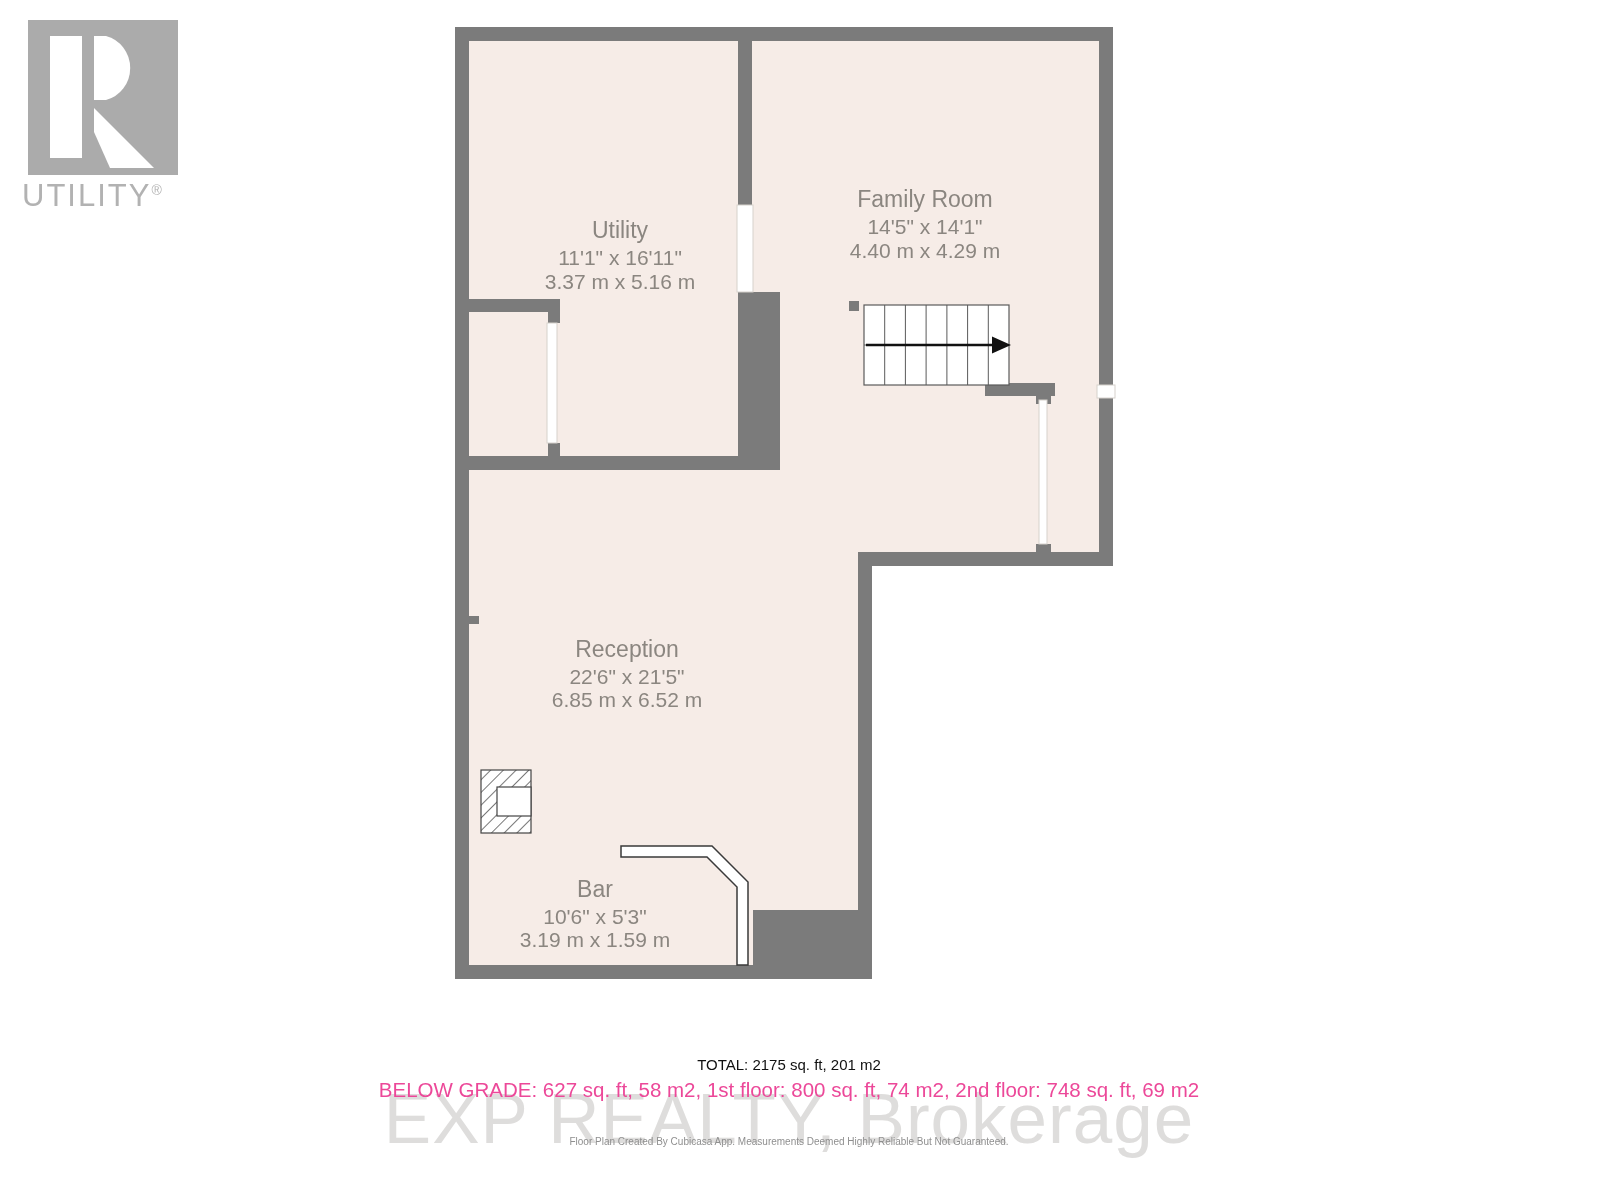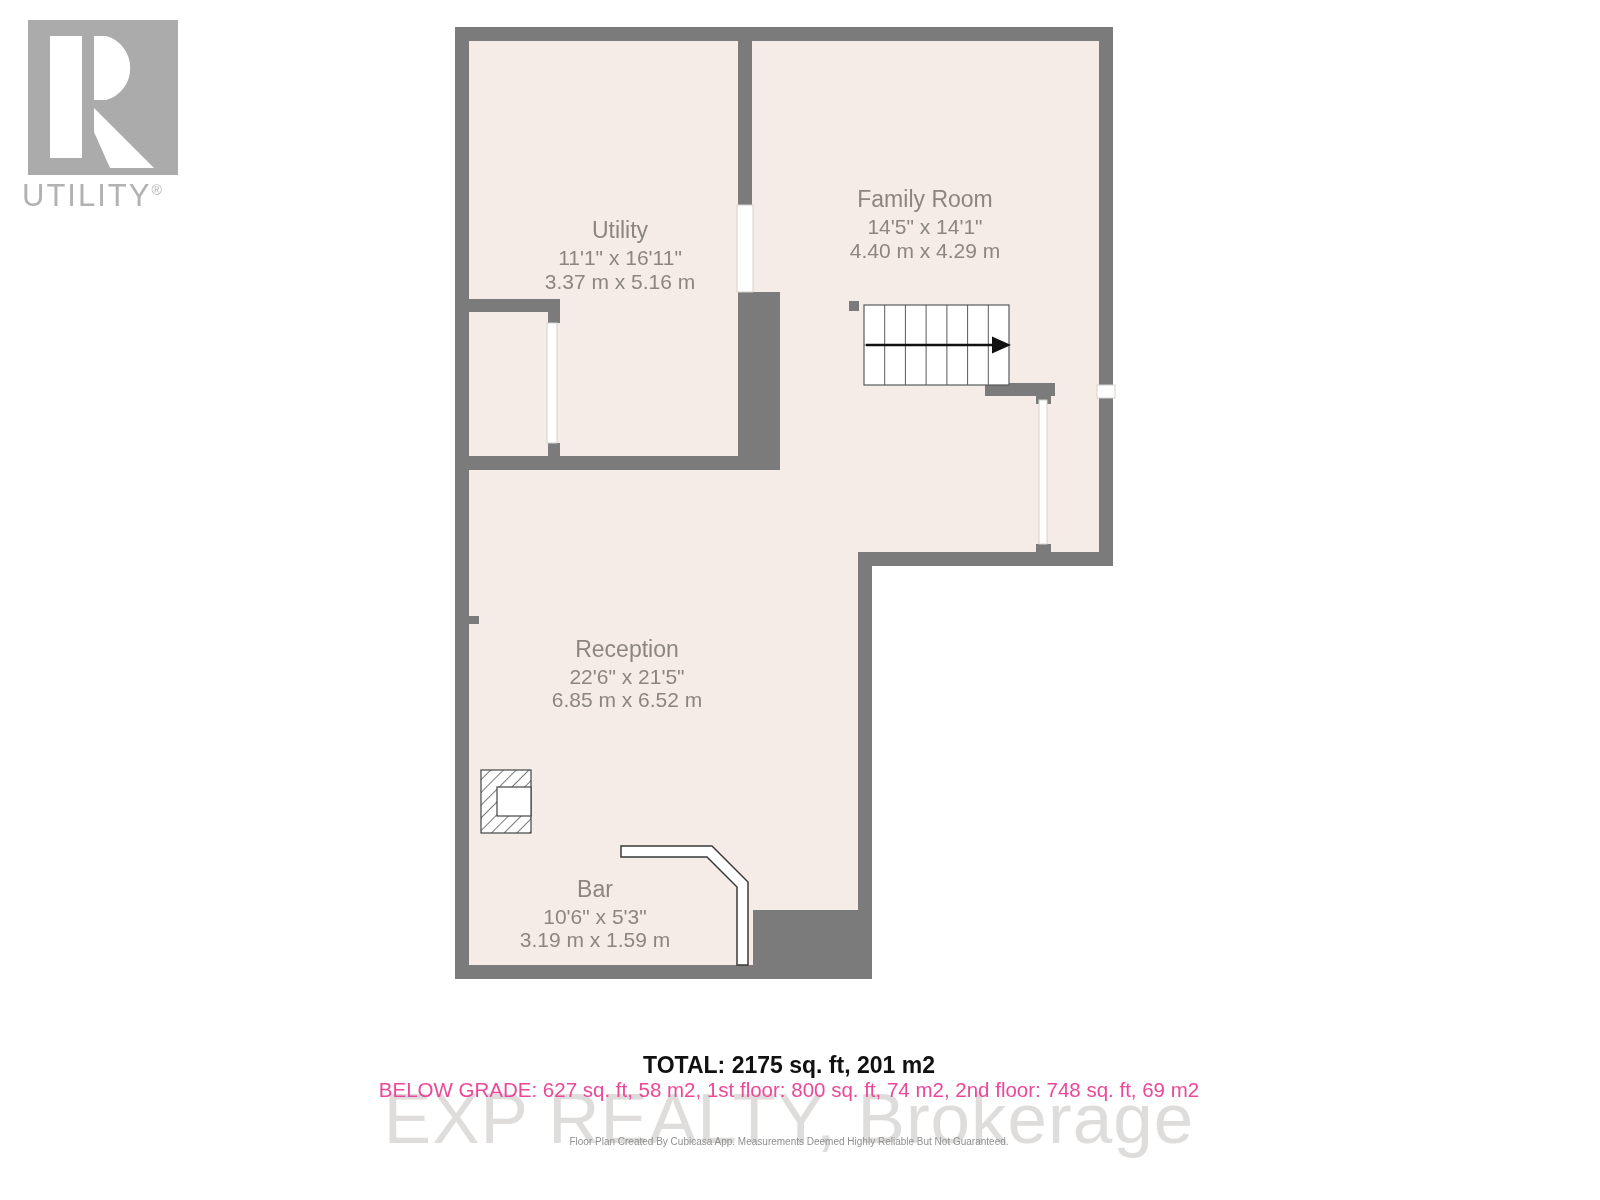--- a/index.html
+++ b/index.html
@@ -30,21 +30,21 @@
   .watermark{
     position:absolute;left:0;top:1078px;width:1578px;z-index:2;
     text-align:center;font-size:71px;color:#c9c7c5;opacity:.6;
     letter-spacing:1px;white-space:nowrap;
     text-shadow:2px 2px 0 #fff,-2px -2px 0 #fff,2px -2px 0 #fff,-2px 2px 0 #fff;
   }
   .summary{
     position:absolute;left:0;top:1052px;width:1578px;z-index:3;
     text-align:center;color:#111;
   }
-  .summary .total{font-size:23px;font-weight:bold;line-height:26px;}
+  .summary .total{font-size:15px;font-weight:normal;line-height:26px;}
   .summary .line{font-size:20.5px;line-height:23px;color:#ec4899;}
   .disclaimer{
     position:absolute;left:0;top:1136px;width:1578px;z-index:3;
     text-align:center;font-size:10px;color:#8f8f8f;
   }
 </style>
 </head>
 <body>
 
 <div class="stage">

